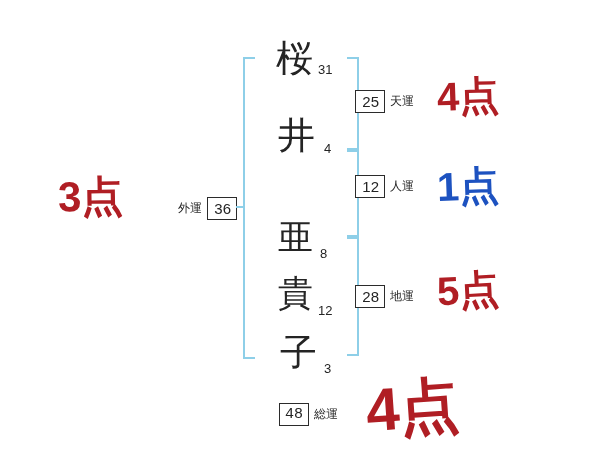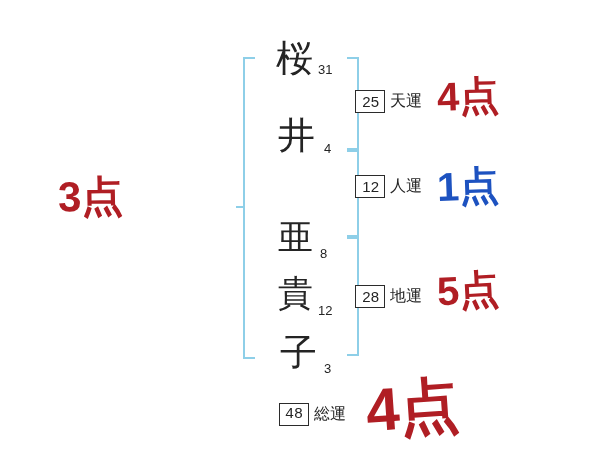--- a/index.html
+++ b/index.html
@@ -66,21 +66,21 @@
     border: 1.5px solid #2b2b2b;
     background: #ffffff;
     padding: 2px 5px;
     font-size: 15px;
     line-height: 1.15;
     color: var(--ink, #242424);
     min-width: 18px;
     text-align: right;
   }
   .luck-label {
-    font-size: 16px;
+    font-size: 12px;
     color: var(--ink, #242424);
   }
 
   
   .score {
     position: absolute;
     font-weight: 700;
     line-height: 1;
     white-space: nowrap;
   }
@@ -92,20 +92,24 @@
   .s-earth  { left: 437px; top: 270px; font-size: 40px; transform: rotate(-3deg); }
   .s-total  { left: 366px; top: 378px; font-size: 60px; transform: rotate(-4deg); }
 </style>
 </head>
 <body>
 
 <div class="canvas">
 
   <div class="score red s-outer">3点</div>
 
+  <div class="luck-row" style="left:178px; top:197px;">
+    <span class="luck-label">外運</span>
+    <span class="num-box">36</span>
+  </div>
 
   <div class="bracket left-bracket" style="left:243px; top:57px; width:10px; height:298px;"></div>
   <div class="connector" style="left:236px; top:206px; width:8px; height:2px;"></div>
 
   <span class="name-char" style="left:276px; top:40px;">桜</span>
   <span class="stroke-num" style="left:318px; top:62px;">31</span>
 
   <span class="name-char" style="left:278px; top:117px;">井</span>
   <span class="stroke-num" style="left:324px; top:141px;">4</span>
 

